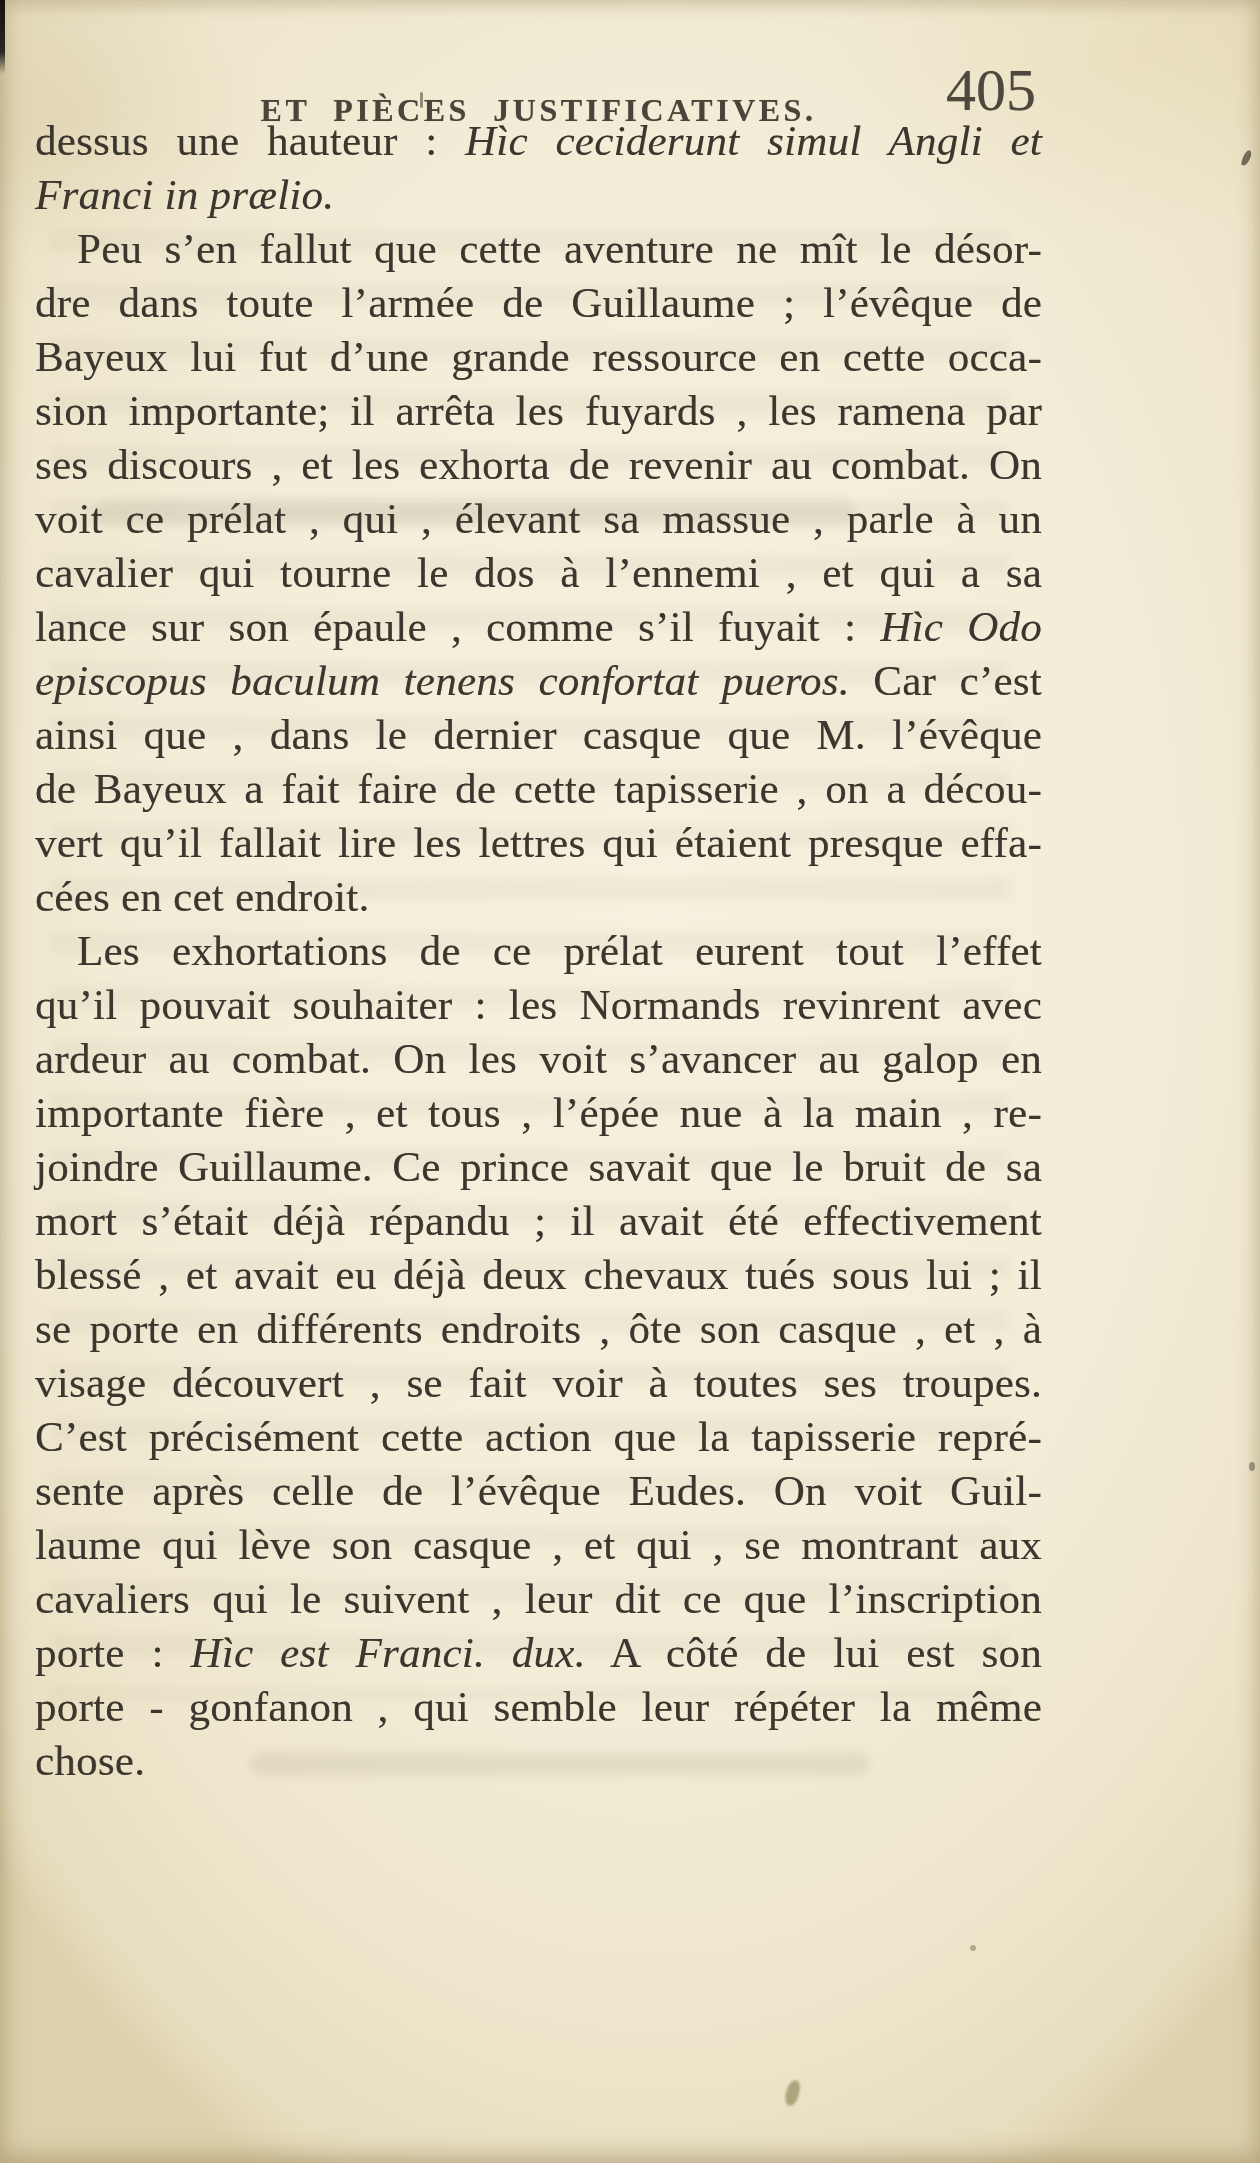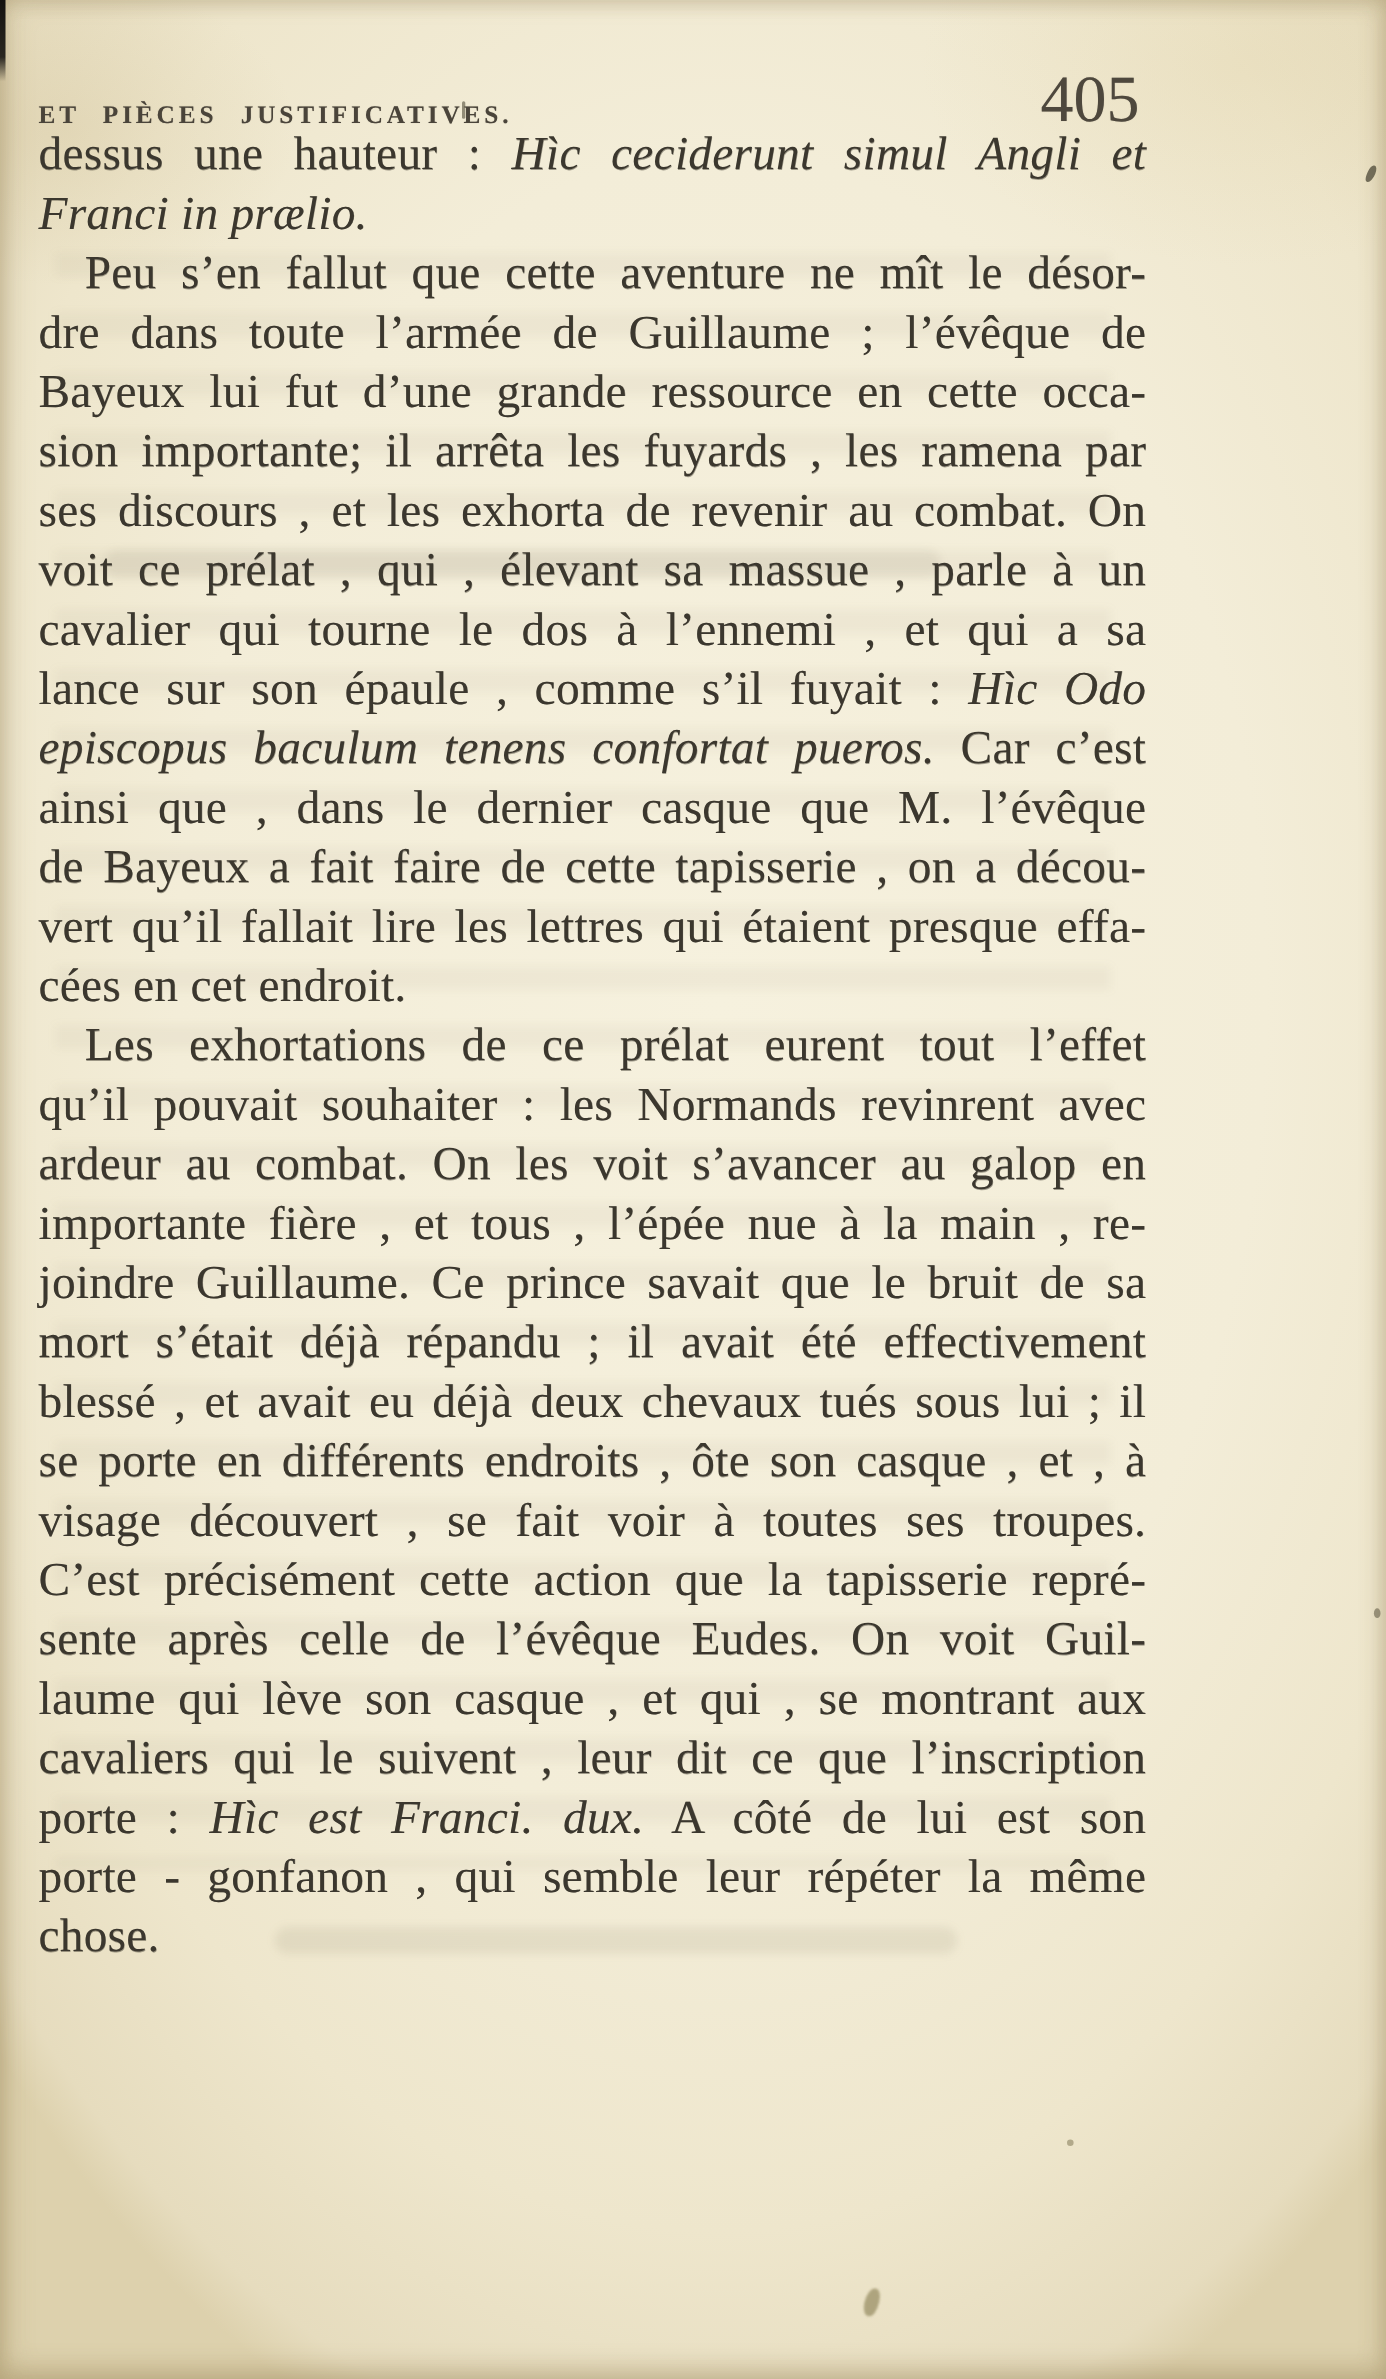--- a/index.html
+++ b/index.html
@@ -25,21 +25,22 @@
 
   
   .header {
     position: absolute;
     left: 35px; top: 70px;
     width: 1007px; height: 62px;
   }
   .running-title {
     position: absolute;
     left: 0; right: 0; top: 22px;
-    font-size: 23px;
+    text-align: center;
+    font-size: 32px;
     letter-spacing: 3.5px;
     word-spacing: 12px;
     font-weight: bold;
     color: #4a443a;
     text-shadow: 0 0 0.7px rgba(74,68,58,0.45);
   }
   .page-number {
     position: absolute;
     right: 6px; top: -10px;
     font-size: 60px;

